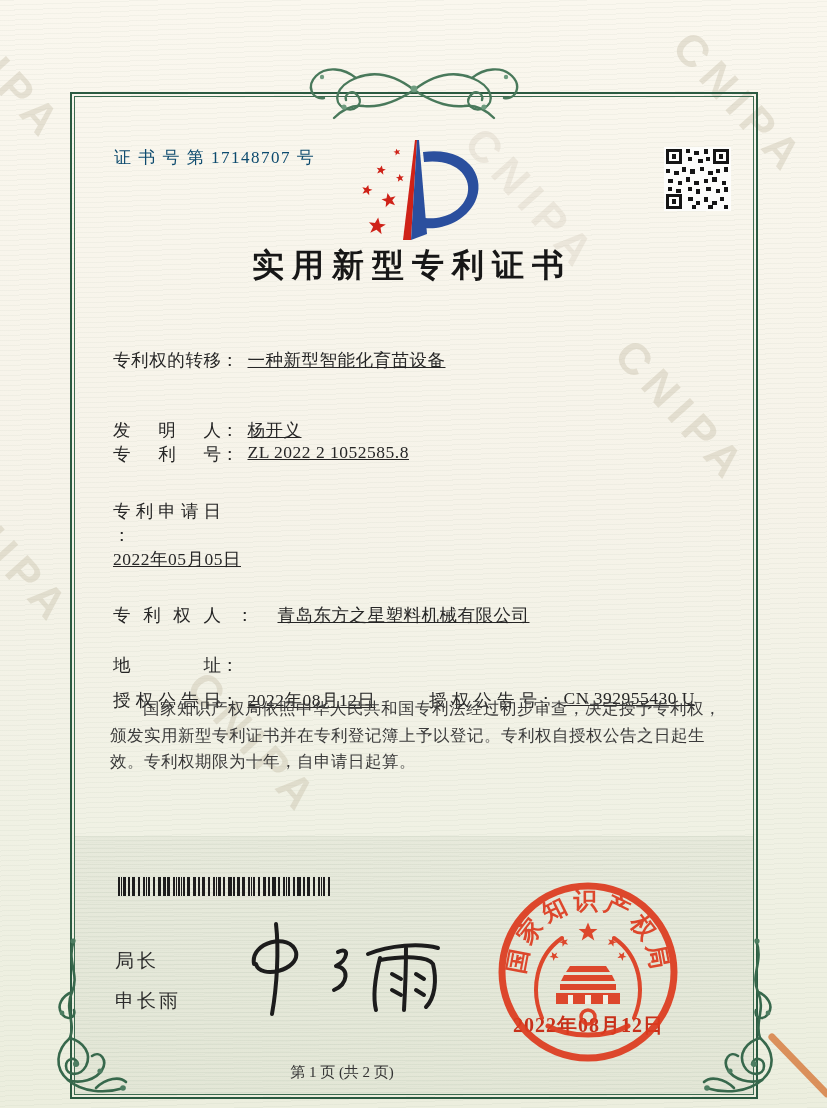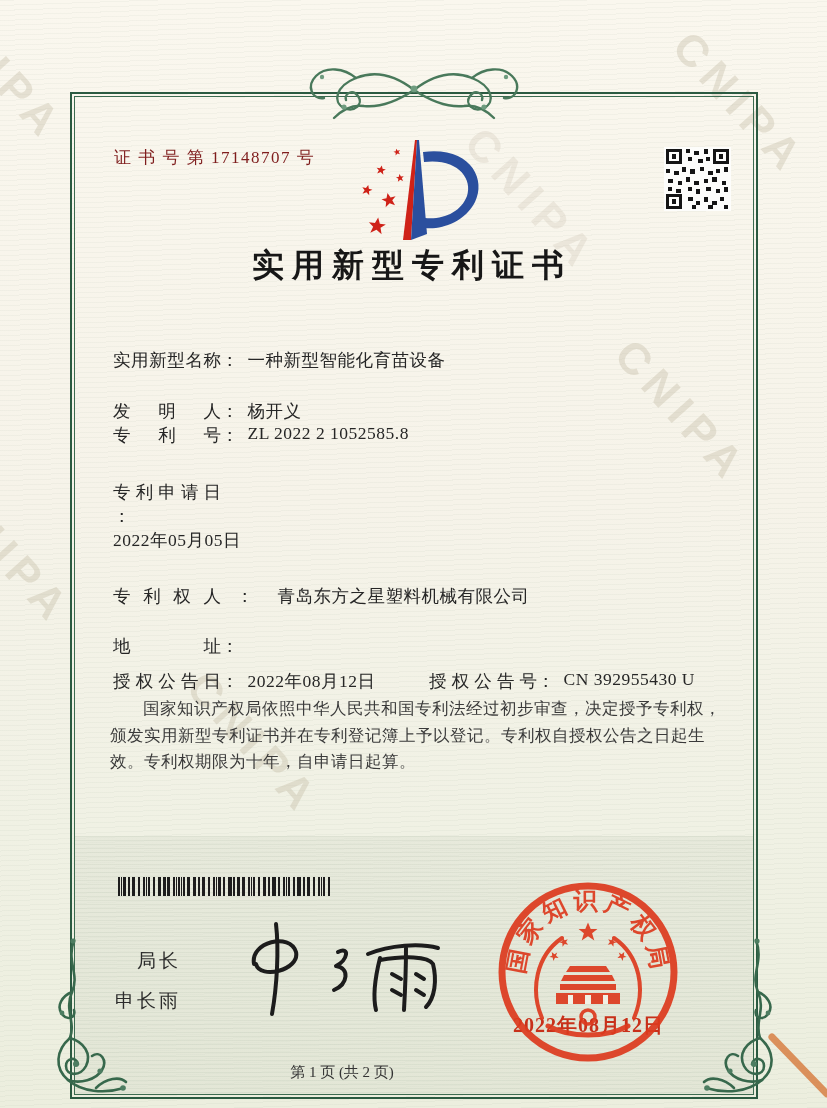--- a/index.html
+++ b/index.html
@@ -13,43 +13,43 @@
   .wave-bottom{position:absolute;left:74px;top:836px;width:680px;height:258px;z-index:0;
     background:
       linear-gradient(rgba(222,226,211,.5),rgba(218,223,207,.5)),
       repeating-linear-gradient(180deg,rgba(120,145,120,.16) 0 1px,transparent 1px 4px);}
   .frame{position:absolute;left:70px;top:92px;width:684px;height:1003px;
     border:2px solid #2b5a41;z-index:1;}
   .frame-inner{position:absolute;inset:2px;border:1px solid #3c6b50;}
   .wm{position:absolute;z-index:1;color:rgba(186,176,153,.32);
     font-family:"Liberation Sans",sans-serif;font-weight:700;font-size:44px;
     letter-spacing:8px;transform:rotate(48deg);transform-origin:left top;white-space:nowrap;}
-  .cert-no{position:absolute;left:114px;top:146px;z-index:3;font-size:17px;color:#7f1d1d;letter-spacing:1.5px;}
+  .cert-no{position:absolute;left:114px;top:146px;z-index:3;font-size:17px;color:#0c4a6e;letter-spacing:1.5px;}
   .logo{position:absolute;left:345px;top:138px;z-index:3;}
   .qr{position:absolute;left:664px;top:147px;z-index:3;}
   .title{position:absolute;left:70px;top:244px;width:684px;z-index:3;text-align:center;
     font-size:32px;font-weight:700;color:#171717;letter-spacing:8px;}
   .fields{position:absolute;left:113px;top:348px;width:640px;z-index:3;font-size:17.5px;color:#262626;}
   .frow{display:flex;align-items:flex-start;margin-bottom:0;position:relative;}
   .flabel{display:inline-block;width:108px;text-align:justify;text-align-last:justify;flex:none;}
   .fcolon{flex:none;margin-right:9px;}
-  .fvalue{letter-spacing:.5px;}
-  .r1{margin-top:0;} .r2{margin-top:27px;} .r3{} .r4{margin-top:33px;flex-direction:column;}
+  .fvalue{letter-spacing:.5px;text-decoration:underline;}
+  .r1{margin-top:0;} .r2{margin-top:46px;} .r3{} .r4{margin-top:33px;flex-direction:column;}
   .r5{margin-top:32px;gap:15px;} .r6{margin-top:26px;} .r7{margin-top:11px;}
   .addr-val{width:480px;line-height:26px;}
   .grant2{position:absolute;left:316px;top:0;display:flex;}
   .paras{position:absolute;left:98px;top:684px;width:650px;z-index:3;
     font-size:16.5px;line-height:26.5px;color:#3a3a3a;letter-spacing:.5px;}
   .paras p{margin:12px;text-indent:2em;}
   .barcode{position:absolute;left:118px;top:877px;width:212px;height:19px;z-index:3;
     background:
       repeating-linear-gradient(90deg,#1d1d1d 0 2px,transparent 2px 5px),
       repeating-linear-gradient(90deg,#1d1d1d 0 1px,transparent 1px 7px),
       repeating-linear-gradient(90deg,transparent 0 3px,#1d1d1d 3px 4px,transparent 4px 11px);}
-  .director{position:absolute;left:115px;top:948px;z-index:3;font-size:19px;color:#2b2b2b;letter-spacing:3px;text-align:right;}
+  .director{position:absolute;left:115px;top:948px;z-index:3;font-size:19px;color:#2b2b2b;letter-spacing:3px;}
   .director div{margin-bottom:14px;}
   .signature{position:absolute;left:238px;top:918px;z-index:3;}
   .seal{position:absolute;left:490px;top:880px;z-index:4;opacity:.92;}
   .seal-date{position:absolute;left:513px;top:1012px;z-index:3;font-size:20px;font-weight:700;
     color:#c8301a;letter-spacing:1px;}
   .footer{position:absolute;left:70px;top:1063px;width:544px;z-index:3;text-align:center;
     font-size:15px;color:#333;}
   .orn{position:absolute;z-index:2;}
   .orn-top{left:292px;top:56px;}
   .orn-bl{left:36px;top:938px;}
@@ -200,21 +200,21 @@
       <rect x="60" y="58" width="4" height="4"></rect>
     <rect x="28" y="58" width="4" height="4"></rect>
       <rect x="44" y="58" width="5" height="4"></rect>
   </g>
 </svg>
 
 <div class="title">实用新型专利证书</div>
 
 <div class="fields">
   <div class="frow r1">
-    <span class="flabel">实用新型名称</span>
+    <span class="flabel">专利权的转移</span>
       <span class="fcolon">：</span>
       <span class="fvalue">一种新型智能化育苗设备</span>
   </div>
   <div class="frow r2">
     <span class="flabel">发明人</span>
       <span class="fcolon">：</span>
       <span class="fvalue">杨开义</span>
   </div>
   <div class="frow r3">
     <span class="flabel">专利号</span>

